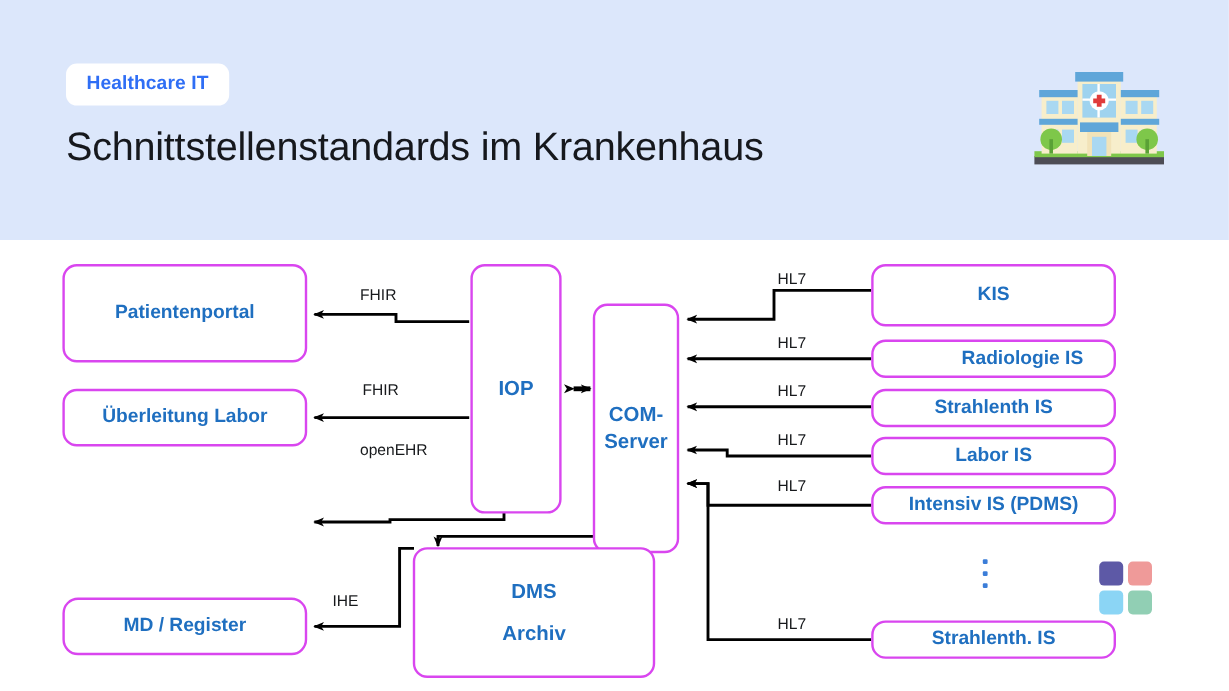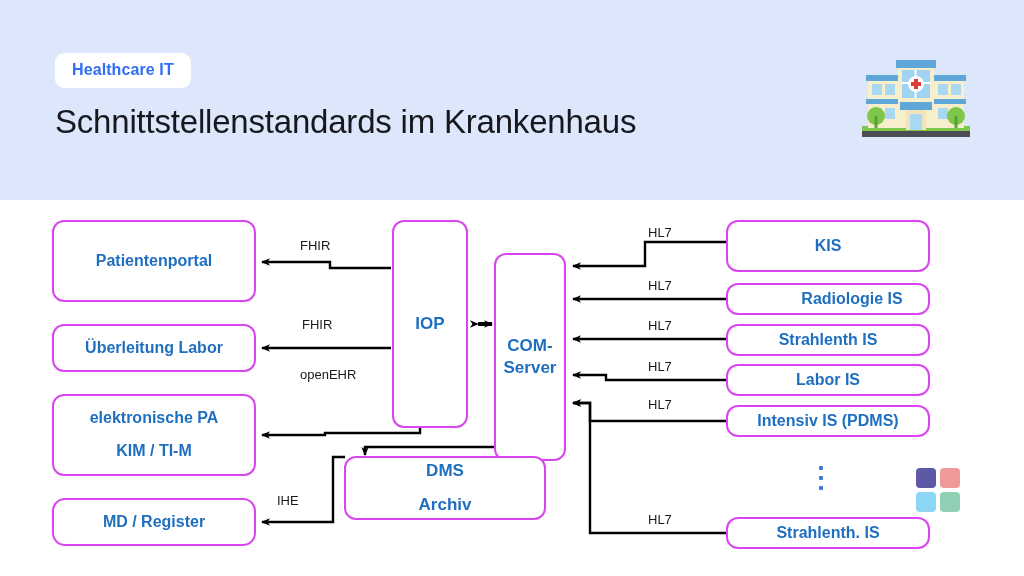--- a/index.html
+++ b/index.html
@@ -161,39 +161,35 @@
   <div class="wire-label" style="left:648px;top:312px;">HL7</div>
 
   <div class="node n-md" style="left:52px;top:20px;width:204px;height:82px;">
     <span class="ln">Patientenportal</span>
   </div>
 
   <div class="node n-md" style="left:52px;top:124px;width:204px;height:48px;">
     <span class="ln">Überleitung Labor</span>
   </div>
 
-  <div class="node n-md" style="left:52px;top:194px;width:204px;height:82px;">
-    <span class="ln">elektronische PA</span>
-    <span class="ln">KIM / TI-M</span>
-  </div>
 
   <div class="node n-md" style="left:52px;top:298px;width:204px;height:48px;border-radius:13px;">
     <span class="ln">MD / Register</span>
   </div>
 
   <div class="node n-lg" style="left:392px;top:20px;width:76px;height:208px;">
     <span class="ln">IOP</span>
   </div>
 
   <div class="node n-lg" style="left:494px;top:20px;width:72px;height:208px;margin-top:33px;">
     <span class="ln" style="margin:0">COM-</span>
     <span class="ln" style="margin-top:2px">Server</span>
   </div>
 
-  <div class="node n-lg" style="left:344px;top:256px;width:202px;height:64px;">
+  <div class="node n-lg" style="left:344px;top:256px;width:202px;height:109px;">
     <span class="ln">DMS</span>
     <span class="ln">Archiv</span>
   </div>
 
   <div class="node n-md" style="left:726px;top:20px;width:204px;height:52px;">
     <span class="ln">KIS</span>
   </div>
 
   <div class="node n-md" style="left:726px;top:83px;width:204px;height:32px;padding-left:48px;">
     <span class="ln">Radiologie IS</span>

